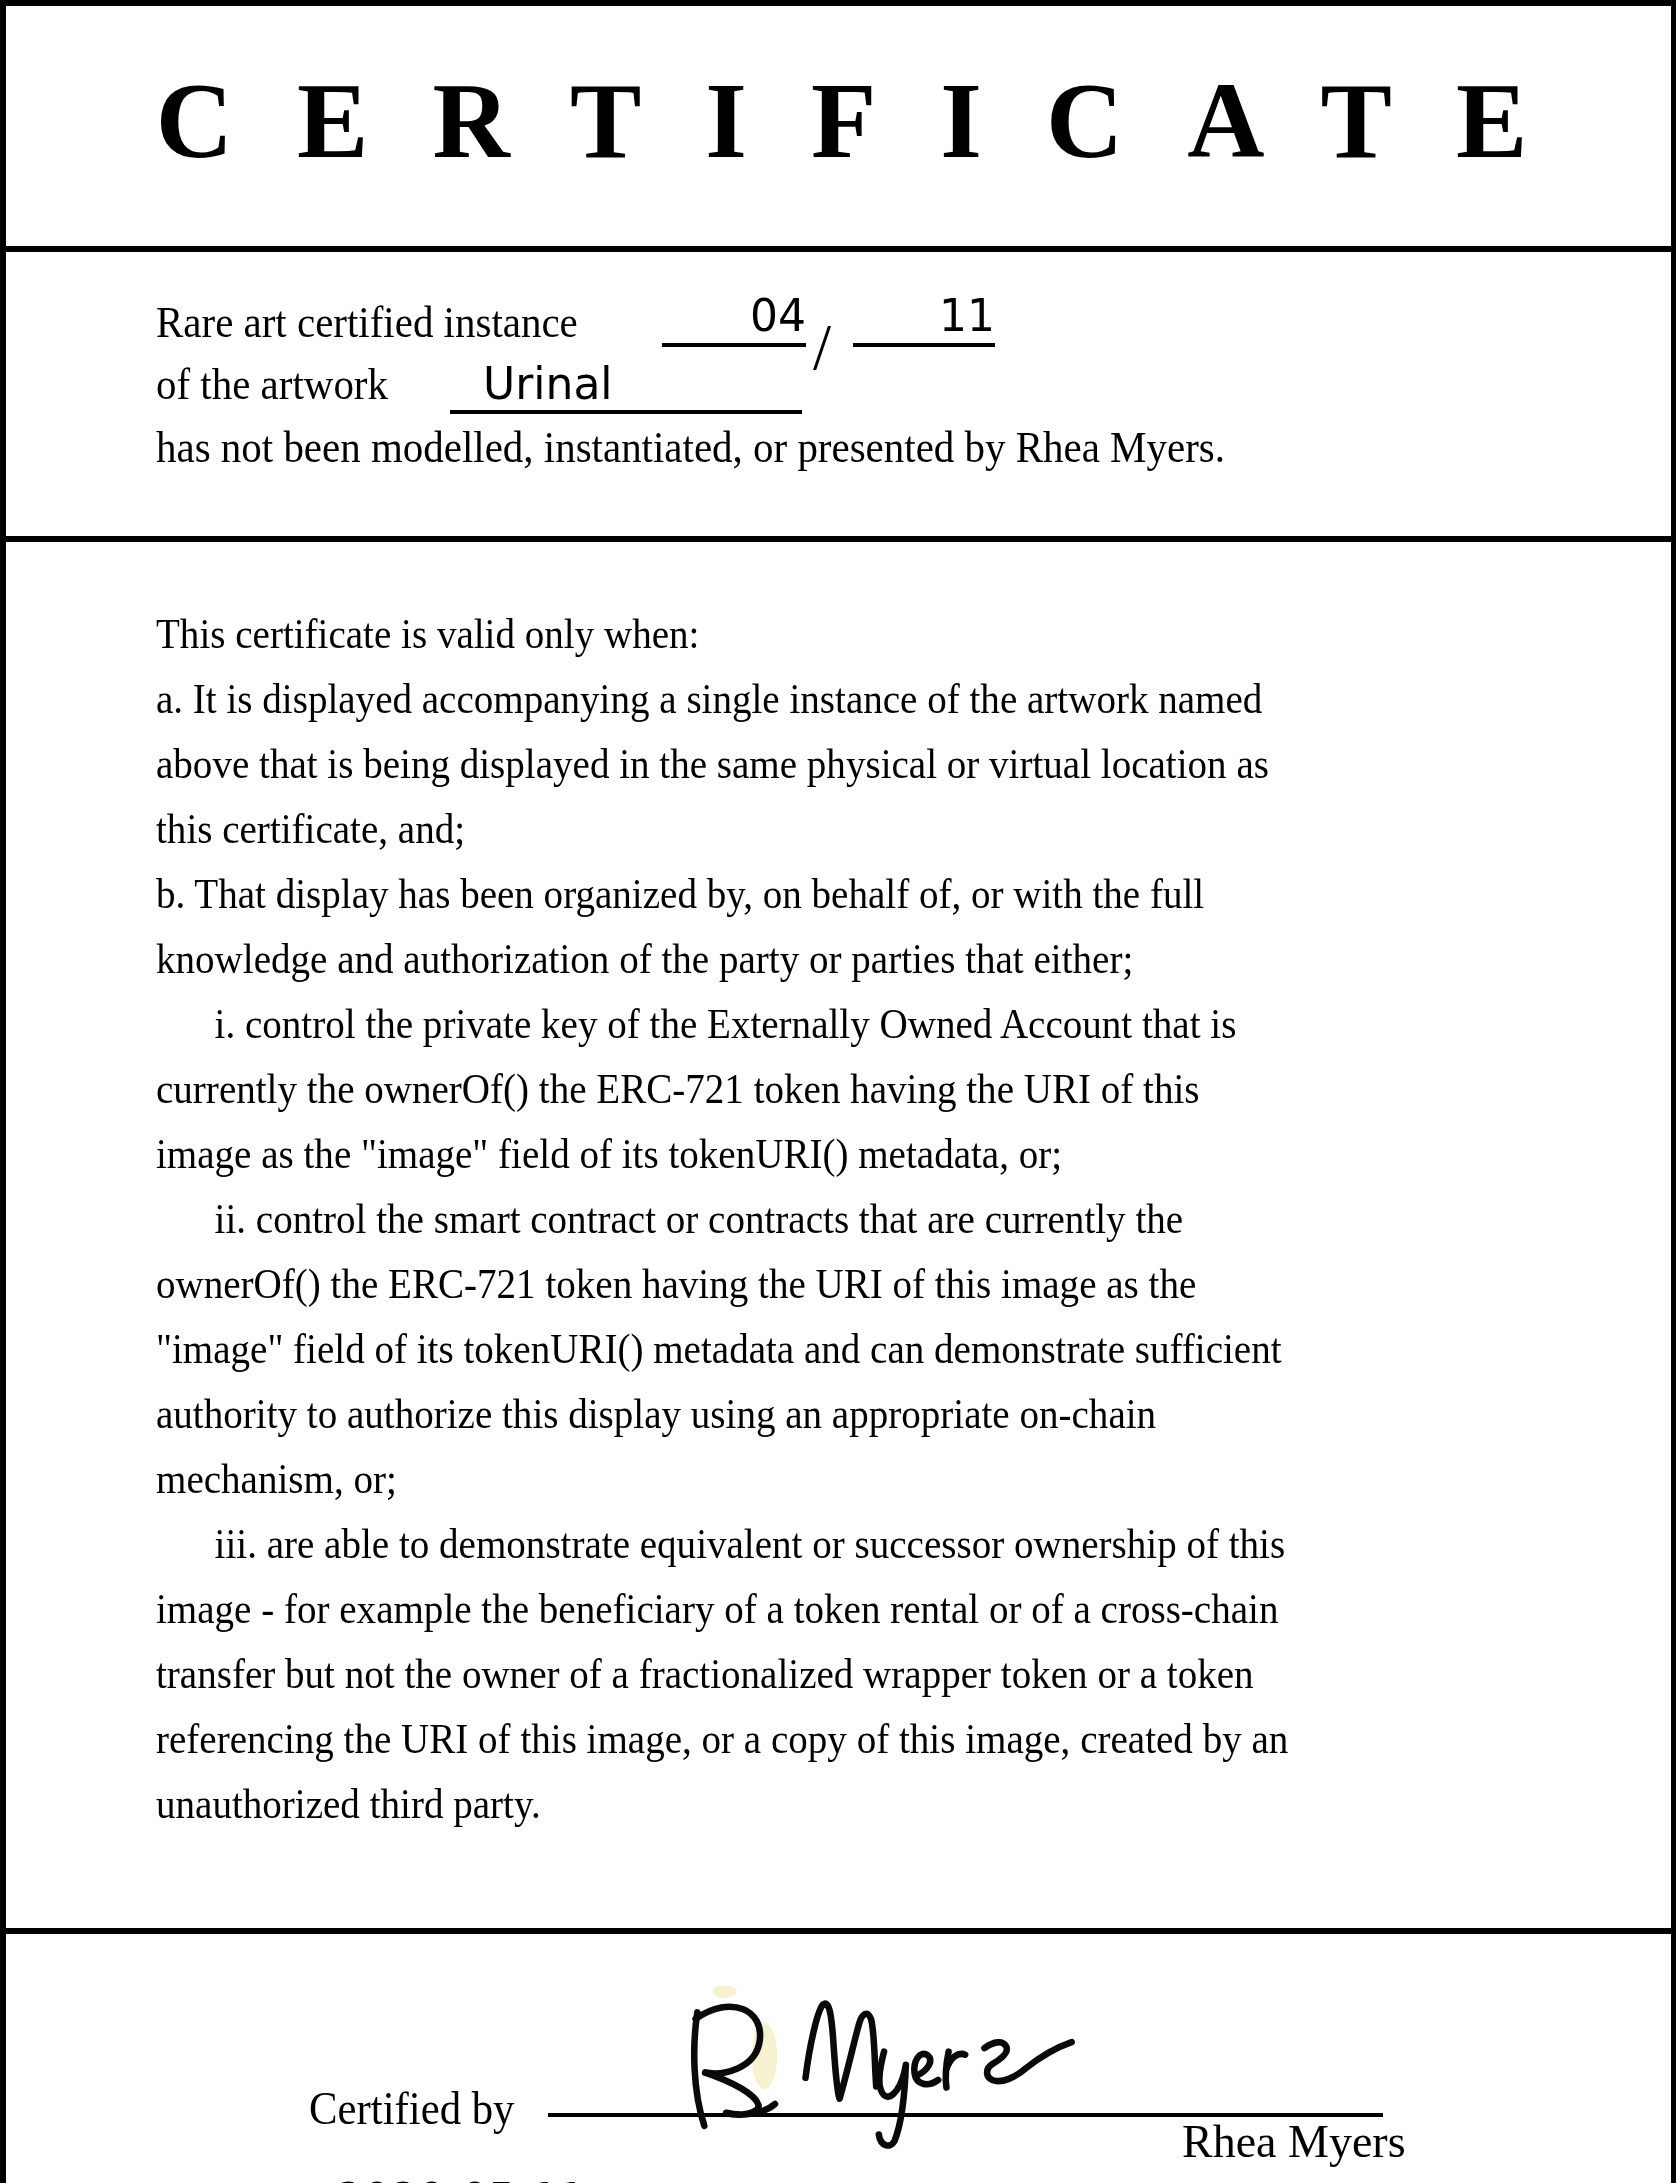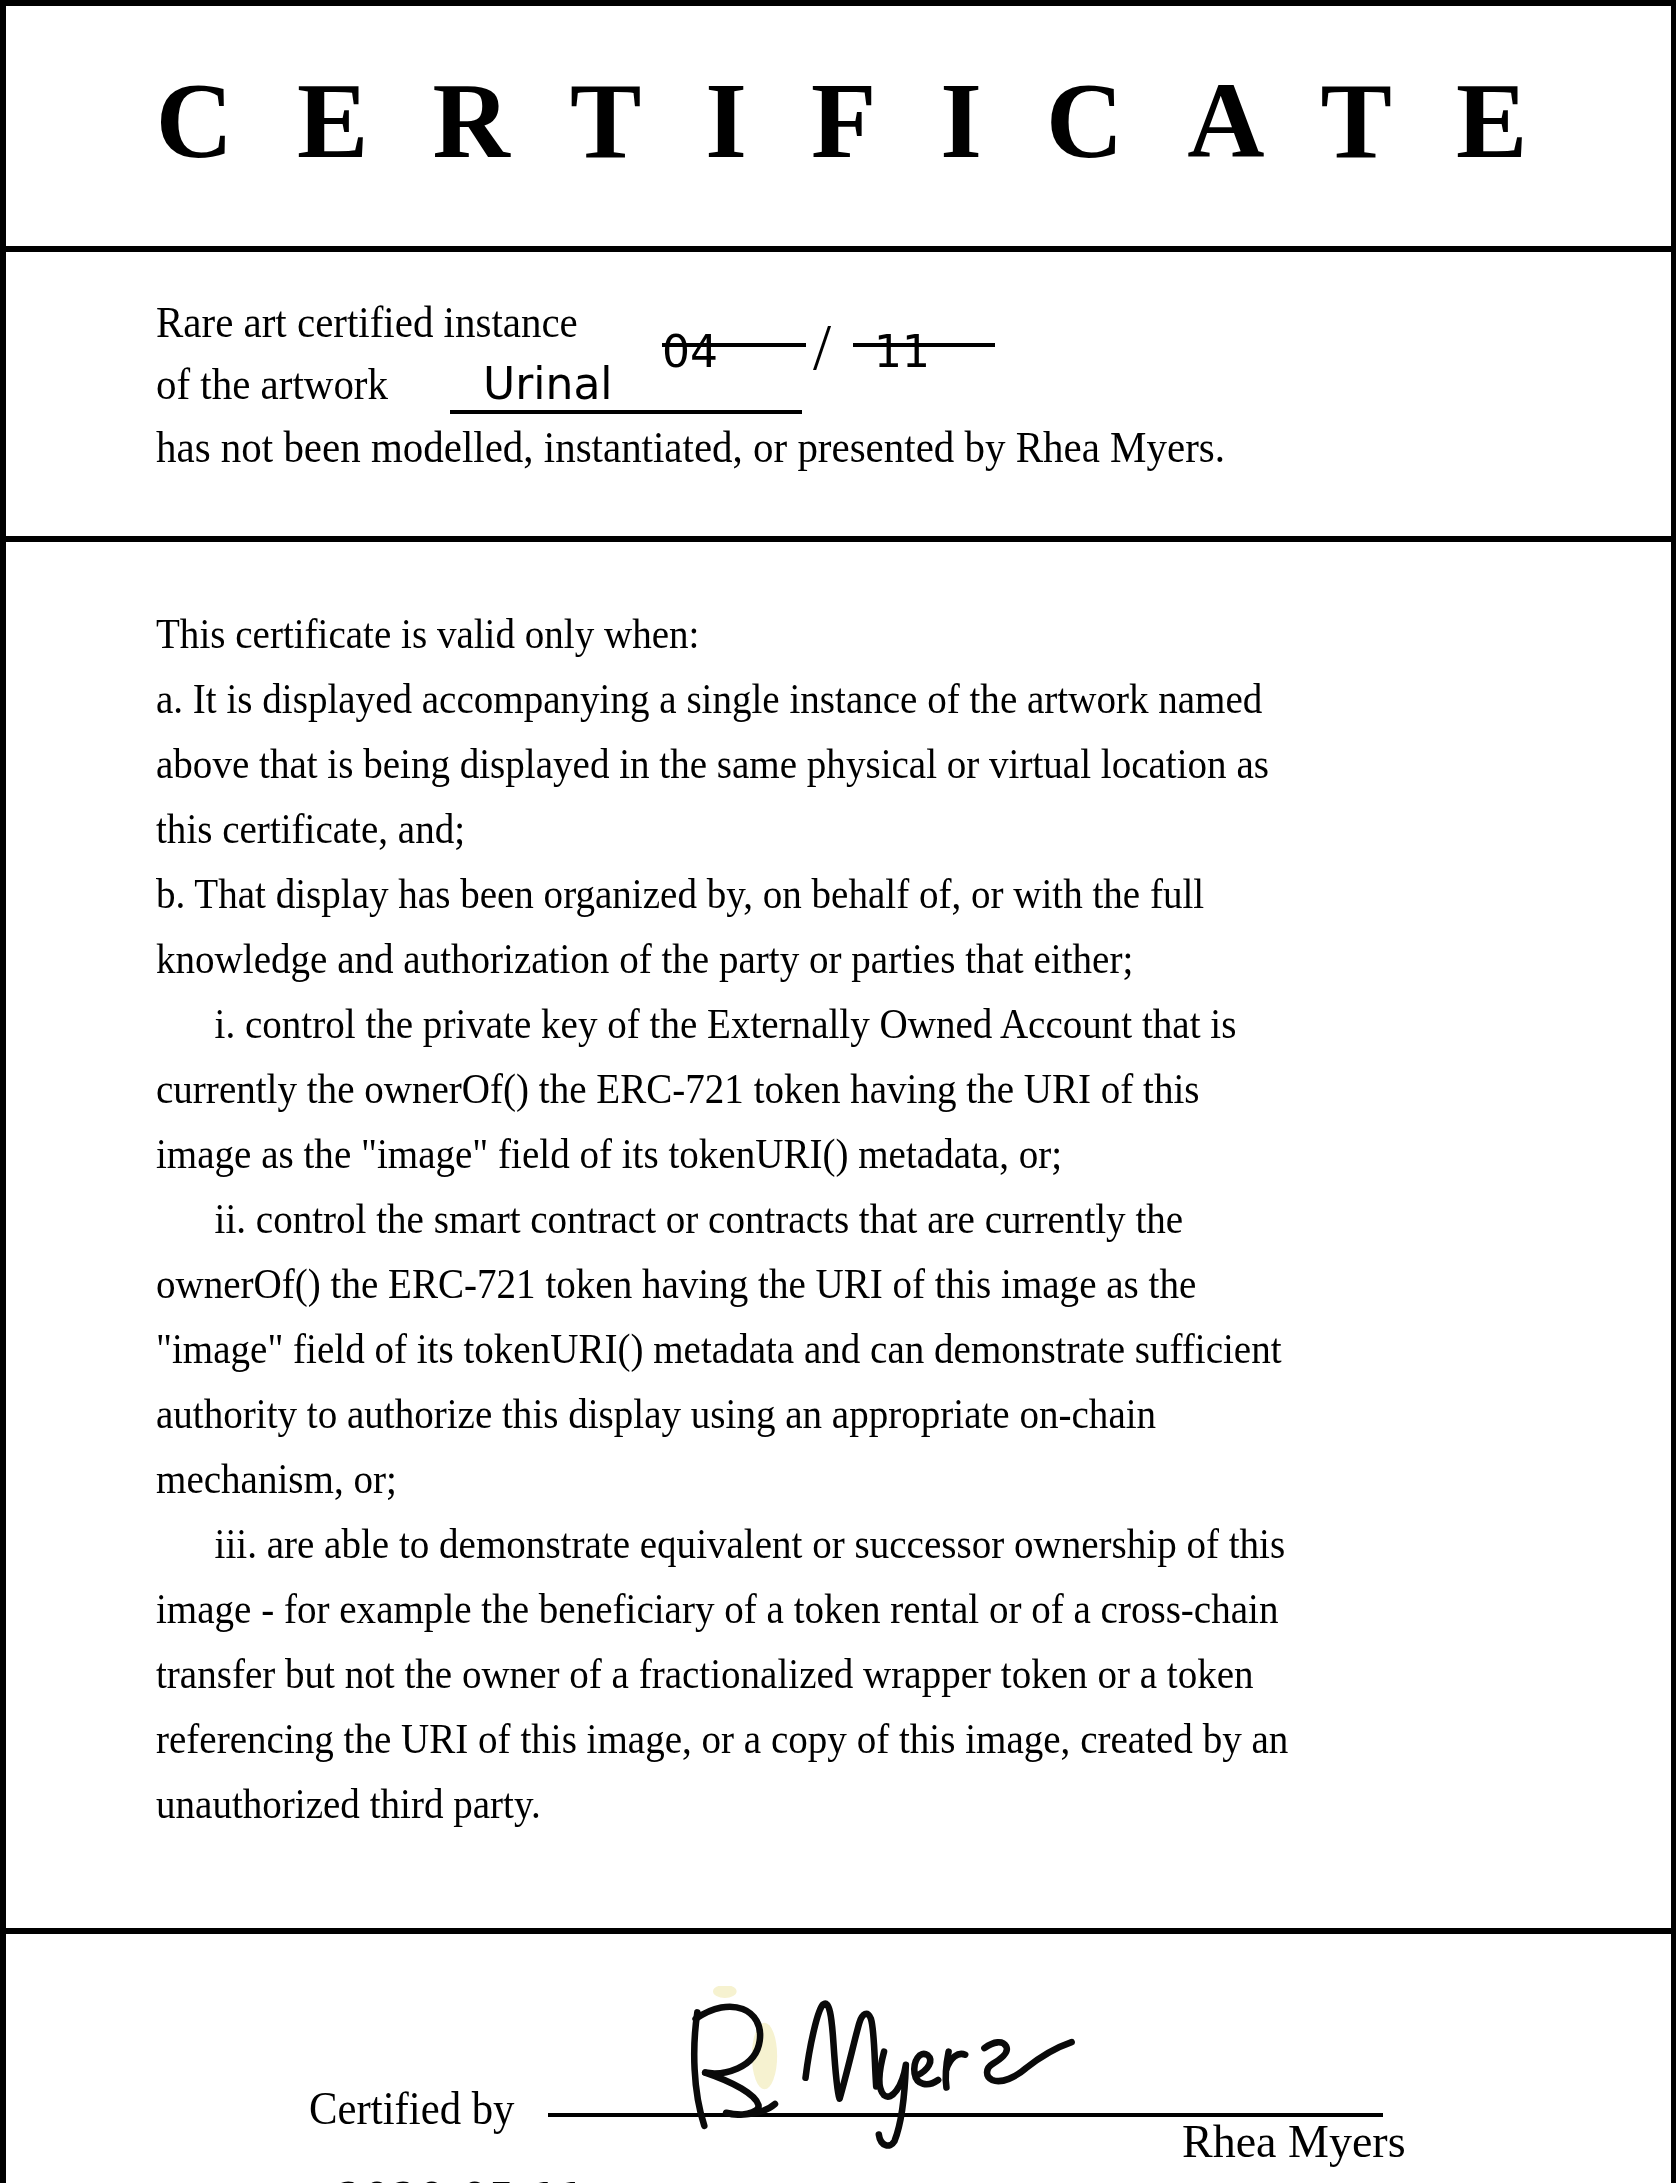--- a/index.html
+++ b/index.html
@@ -10,21 +10,21 @@
   .serif{font-family:"Liberation Serif",serif;line-height:1;white-space:nowrap;}
   .squish{transform:scaleX(.91);transform-origin:0 0;}
   .fill{font-family:"DejaVu Sans",sans-serif;line-height:1;white-space:nowrap;}
   .blank{position:absolute;background:#000;height:3.5px;}
   #title{left:0;right:0;top:68px;font-size:107px;font-weight:bold;text-align:center;
          letter-spacing:64px;text-indent:64px;line-height:1;margin-left:6px;}
   .s2{font-size:45px;}
   #terms{left:156px;top:602px;width:1511px;font-size:42px;line-height:65px;
          white-space:pre-wrap;transform:scaleX(.93);transform-origin:0 0;}
   .s4{font-size:47px;}
-  .fill-val{font-size:44px;text-align:left;margin-top:36px;}
+  .fill-val{font-size:44px;text-align:right;}
 </style>
 </head>
 <body>
 
 <div id="page">
 
   <div class="bar" style="left:0;top:0;width:1677px;height:6.1px;"></div>
 
   <div class="bar" style="left:0;top:0;width:6.1px;height:2310px;"></div>
   <div class="bar" style="left:1671px;top:0;width:6.1px;height:2310px;"></div>
@@ -33,21 +33,21 @@
   <div class="bar" style="left:6.1px;top:536px;width:1665px;height:6.1px;"></div>
   <div class="bar" style="left:6.1px;top:1928px;width:1665px;height:5.7px;"></div>
 
   <div id="title" class="abs serif">CERTIFICATE</div>
 
   <div class="abs serif s2 squish" style="left:156px;top:300px;">Rare art certified instance</div>
   <div class="blank" style="left:662px;top:343px;width:144px;"></div>
   <div class="abs fill fill-val" style="left:662px;top:294px;width:144px;">04</div>
   <div class="abs serif" style="left:813px;top:315px;font-size:65px;">/</div>
   <div class="blank" style="left:853px;top:343px;width:142px;"></div>
-  <div class="abs fill fill-val" style="left:874px;top:294px;width:142px;">11</div>
+  <div class="abs fill fill-val" style="left:853px;top:294px;width:142px;">11</div>
 
   <div class="abs serif s2 squish" style="left:156px;top:362px;">of the artwork</div>
   <div class="blank" style="left:450px;top:410px;width:352px;"></div>
   <div class="abs fill" style="left:483px;top:362px;width:320px;font-size:44px;text-align:left;">Urinal</div>
 
   <div class="abs serif s2 squish" style="left:156px;top:425px;">has not been modelled, instantiated, or presented by Rhea Myers.</div>
 
   <div id="terms" class="abs serif">This certificate is valid only when:
 a. It is displayed accompanying a single instance of the artwork named
 above that is being displayed in the same physical or virtual location as

